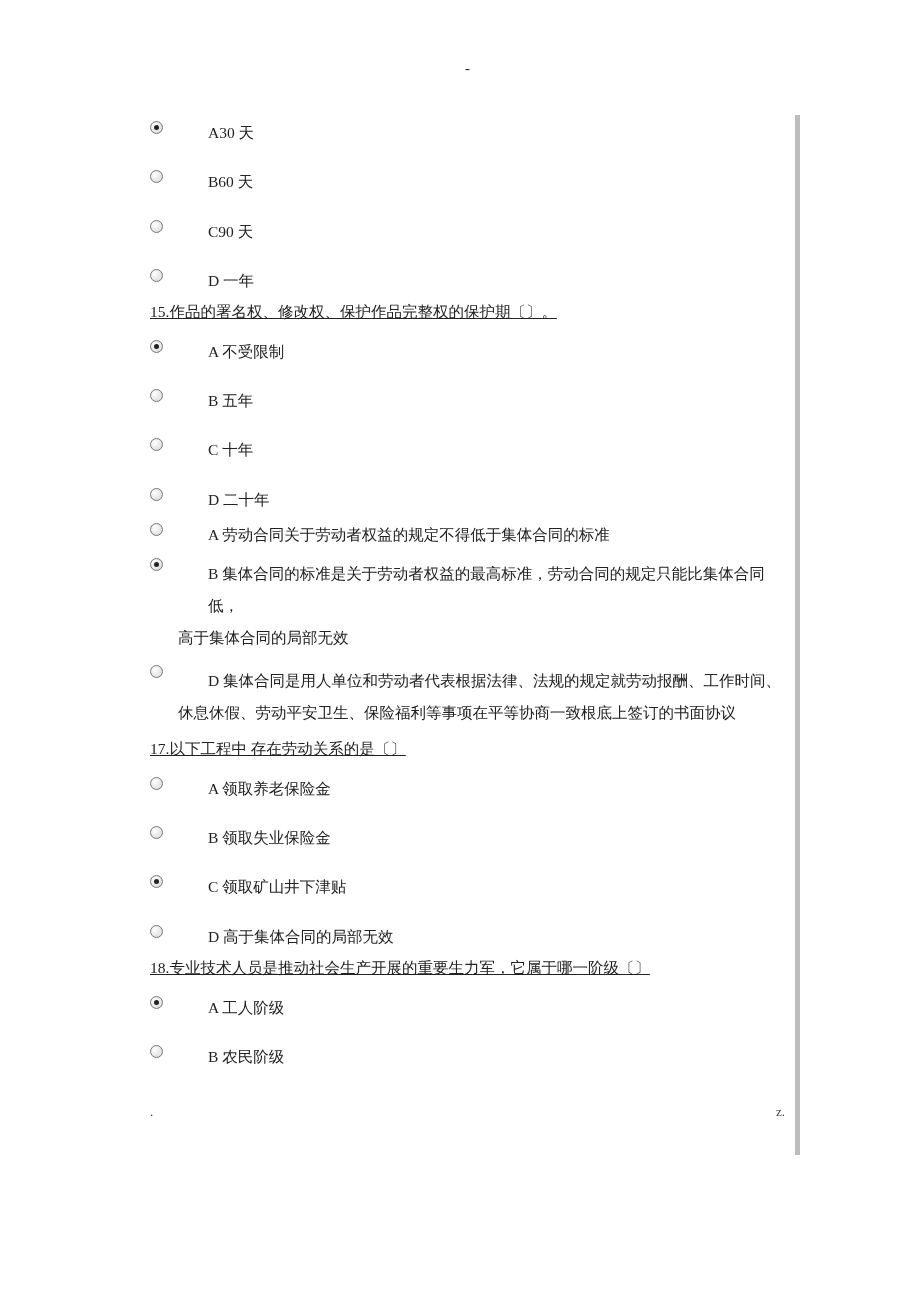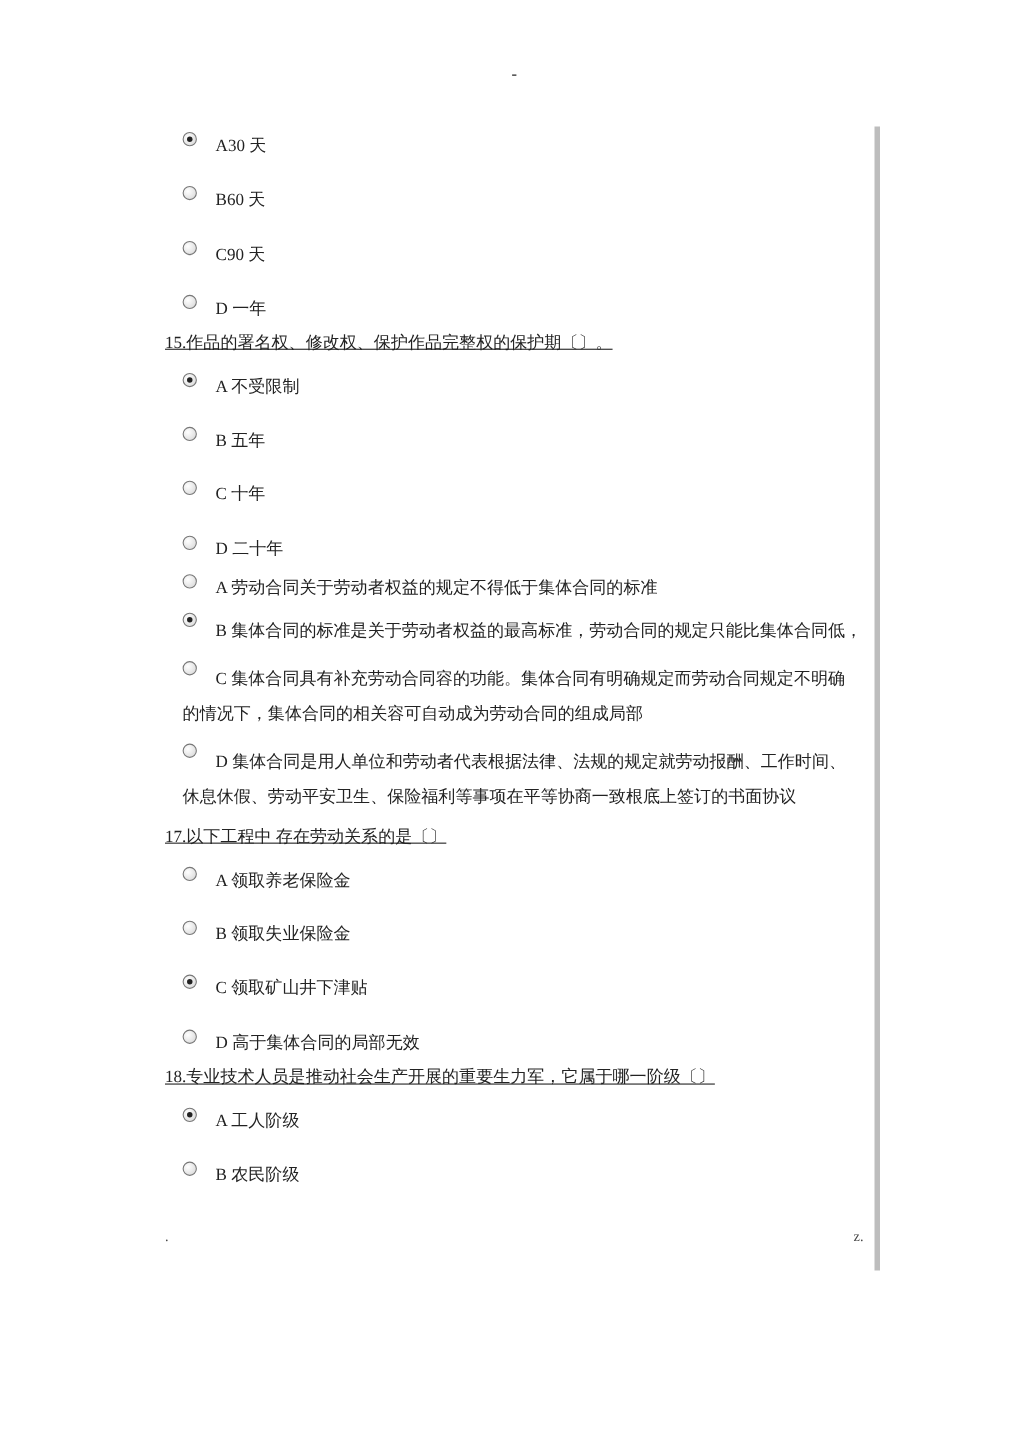--- a/index.html
+++ b/index.html
@@ -29,21 +29,22 @@
     background: #bdbdbd;
   }
   .content {
     font-size: 15.5px;
     color: #222;
     line-height: 1.5;
   }
   .option {
     display: flex;
     align-items: flex-start;
-    margin: 8px 0 22px 16px;
+    margin: 8px 0 22px 0;
+    gap: 28px;
   }
   .option.tight { margin-bottom: 6px; }
   .option .radio-col {
     width: 30px;
     flex: 0 0 30px;
     padding-top: 0px;
   }
   .option .label-col {
     flex: 1;
     padding-top: 4px;
@@ -136,27 +137,21 @@
     </div>
 
     <div class="option tight">
       <div class="radio-col"><span class="radio"></span></div>
       <div class="label-col">A 劳动合同关于劳动者权益的规定不得低于集体合同的标准</div>
     </div>
     <div class="option tight">
       <div class="radio-col"><span class="radio selected"></span></div>
       <div class="label-col multiline">
         <span>B 集体合同的标准是关于劳动者权益的最高标准，劳动合同的规定只能比集体合同低，</span>
-      </div>
-    </div>
-    <div class="option tight">
-      <div class="radio-col"><span class="radio"></span></div>
-      <div class="label-col multiline">
-        <span>C 集体合同具有补充劳动合同容的功能。集体合同有明确规定而劳动合同规定不明确</span>
-        <span class="cont">的情况下，集体合同的相关容可自动成为劳动合同的组成局部</span>
+        <span class="cont">高于集体合同的局部无效</span>
       </div>
     </div>
     <div class="option tight">
       <div class="radio-col"><span class="radio"></span></div>
       <div class="label-col multiline">
         <span>D 集体合同是用人单位和劳动者代表根据法律、法规的规定就劳动报酬、工作时间、</span>
         <span class="cont">休息休假、劳动平安卫生、保险福利等事项在平等协商一致根底上签订的书面协议</span>
       </div>
     </div>
 

